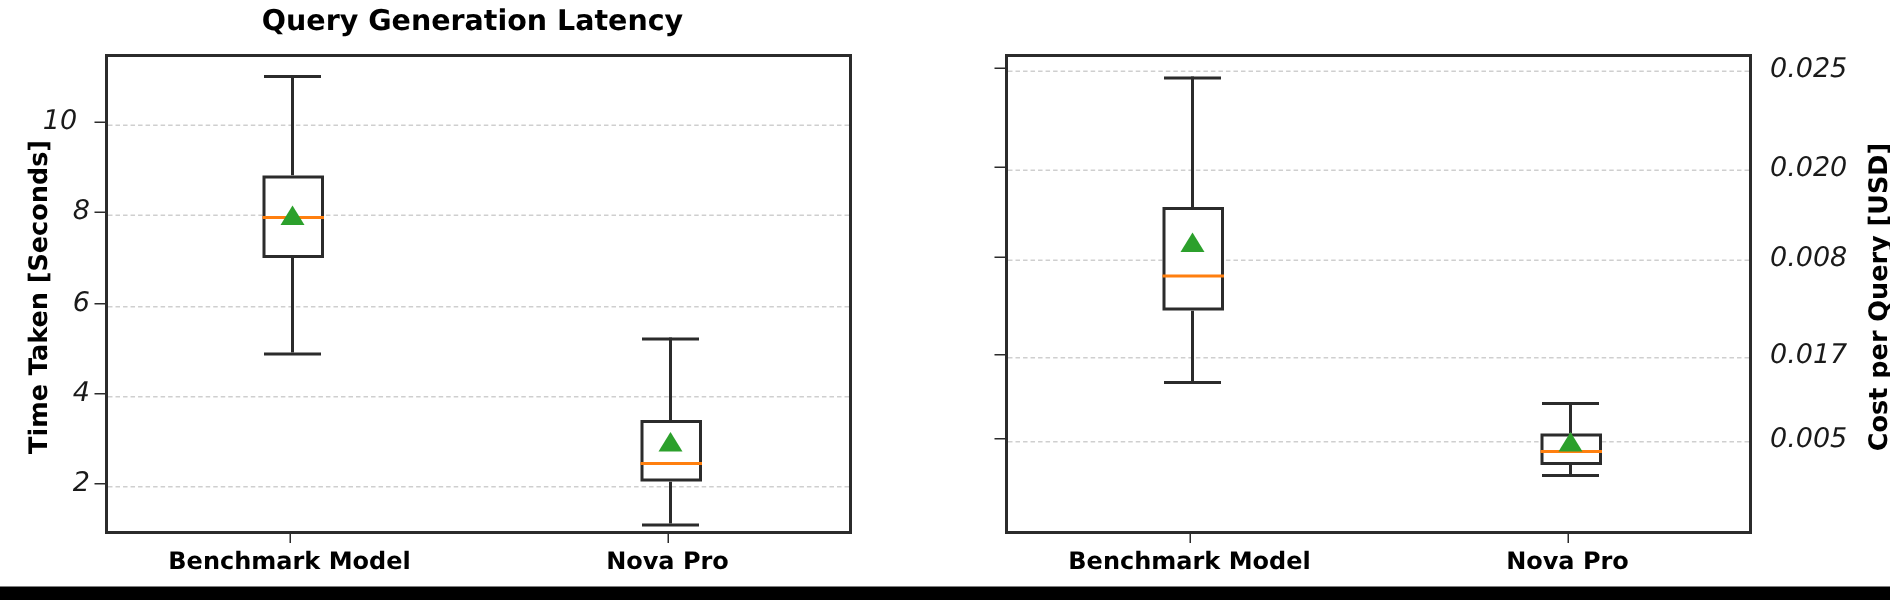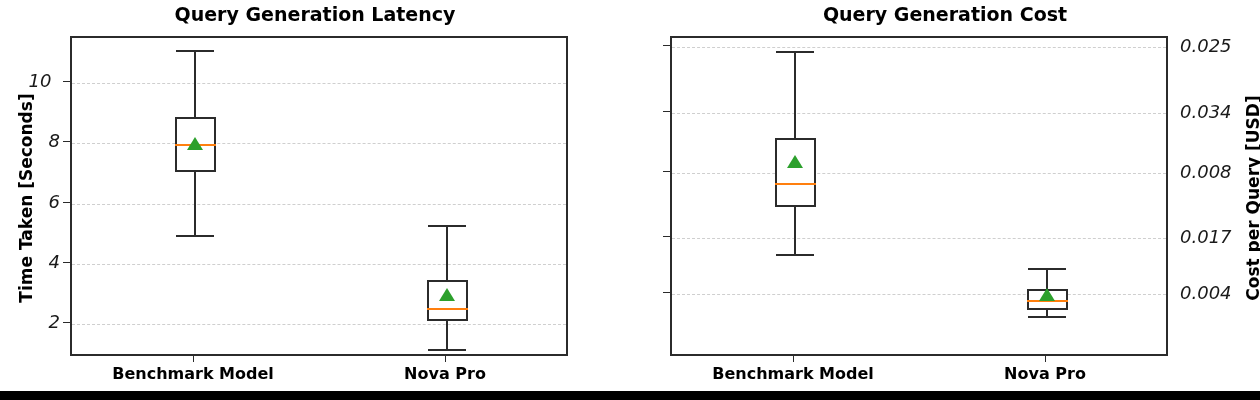--- a/index.html
+++ b/index.html
@@ -98,29 +98,28 @@
 
     <div class="xtick-mark" style="left:193px;top:356px;"></div>
     <div class="xtick-mark" style="left:445px;top:356px;"></div>
 
     <div class="xtick-label" style="left:93px;top:364px;width:200px;">Benchmark Model</div>
     <div class="xtick-label" style="left:345px;top:364px;width:200px;">Nova Pro</div>
   </div>
 
   <div class="panel panel-right">
 
-    <div class="chart-title">Query Generation Cost</div>
 
     <div class="axis-label axis-label-right" style="left:513px;top:188px;width:220px;text-align:center;">Cost per Query [USD]</div>
 
     <div class="ytick-label ytick-right" style="left:550px;top:37px;width:80px;">0.025</div>
-    <div class="ytick-label ytick-right" style="left:550px;top:103px;width:80px;">0.034</div>
+    <div class="ytick-label ytick-right" style="left:550px;top:103px;width:80px;">0.020</div>
     <div class="ytick-label ytick-right" style="left:550px;top:163px;width:80px;">0.008</div>
     <div class="ytick-label ytick-right" style="left:550px;top:228px;width:80px;">0.017</div>
-    <div class="ytick-label ytick-right" style="left:550px;top:284px;width:80px;">0.004</div>
+    <div class="ytick-label ytick-right" style="left:550px;top:284px;width:80px;">0.005</div>
 
     <div class="ytick-mark" style="left:33px;top:45px;"></div>
     <div class="ytick-mark" style="left:33px;top:111px;"></div>
     <div class="ytick-mark" style="left:33px;top:171px;"></div>
     <div class="ytick-mark" style="left:33px;top:236px;"></div>
     <div class="ytick-mark" style="left:33px;top:292px;"></div>
 
     <div class="plot-frame" style="left:40px;top:36px;width:498px;height:320px;">
 
       <div class="gridline" style="top:9px;"></div>

